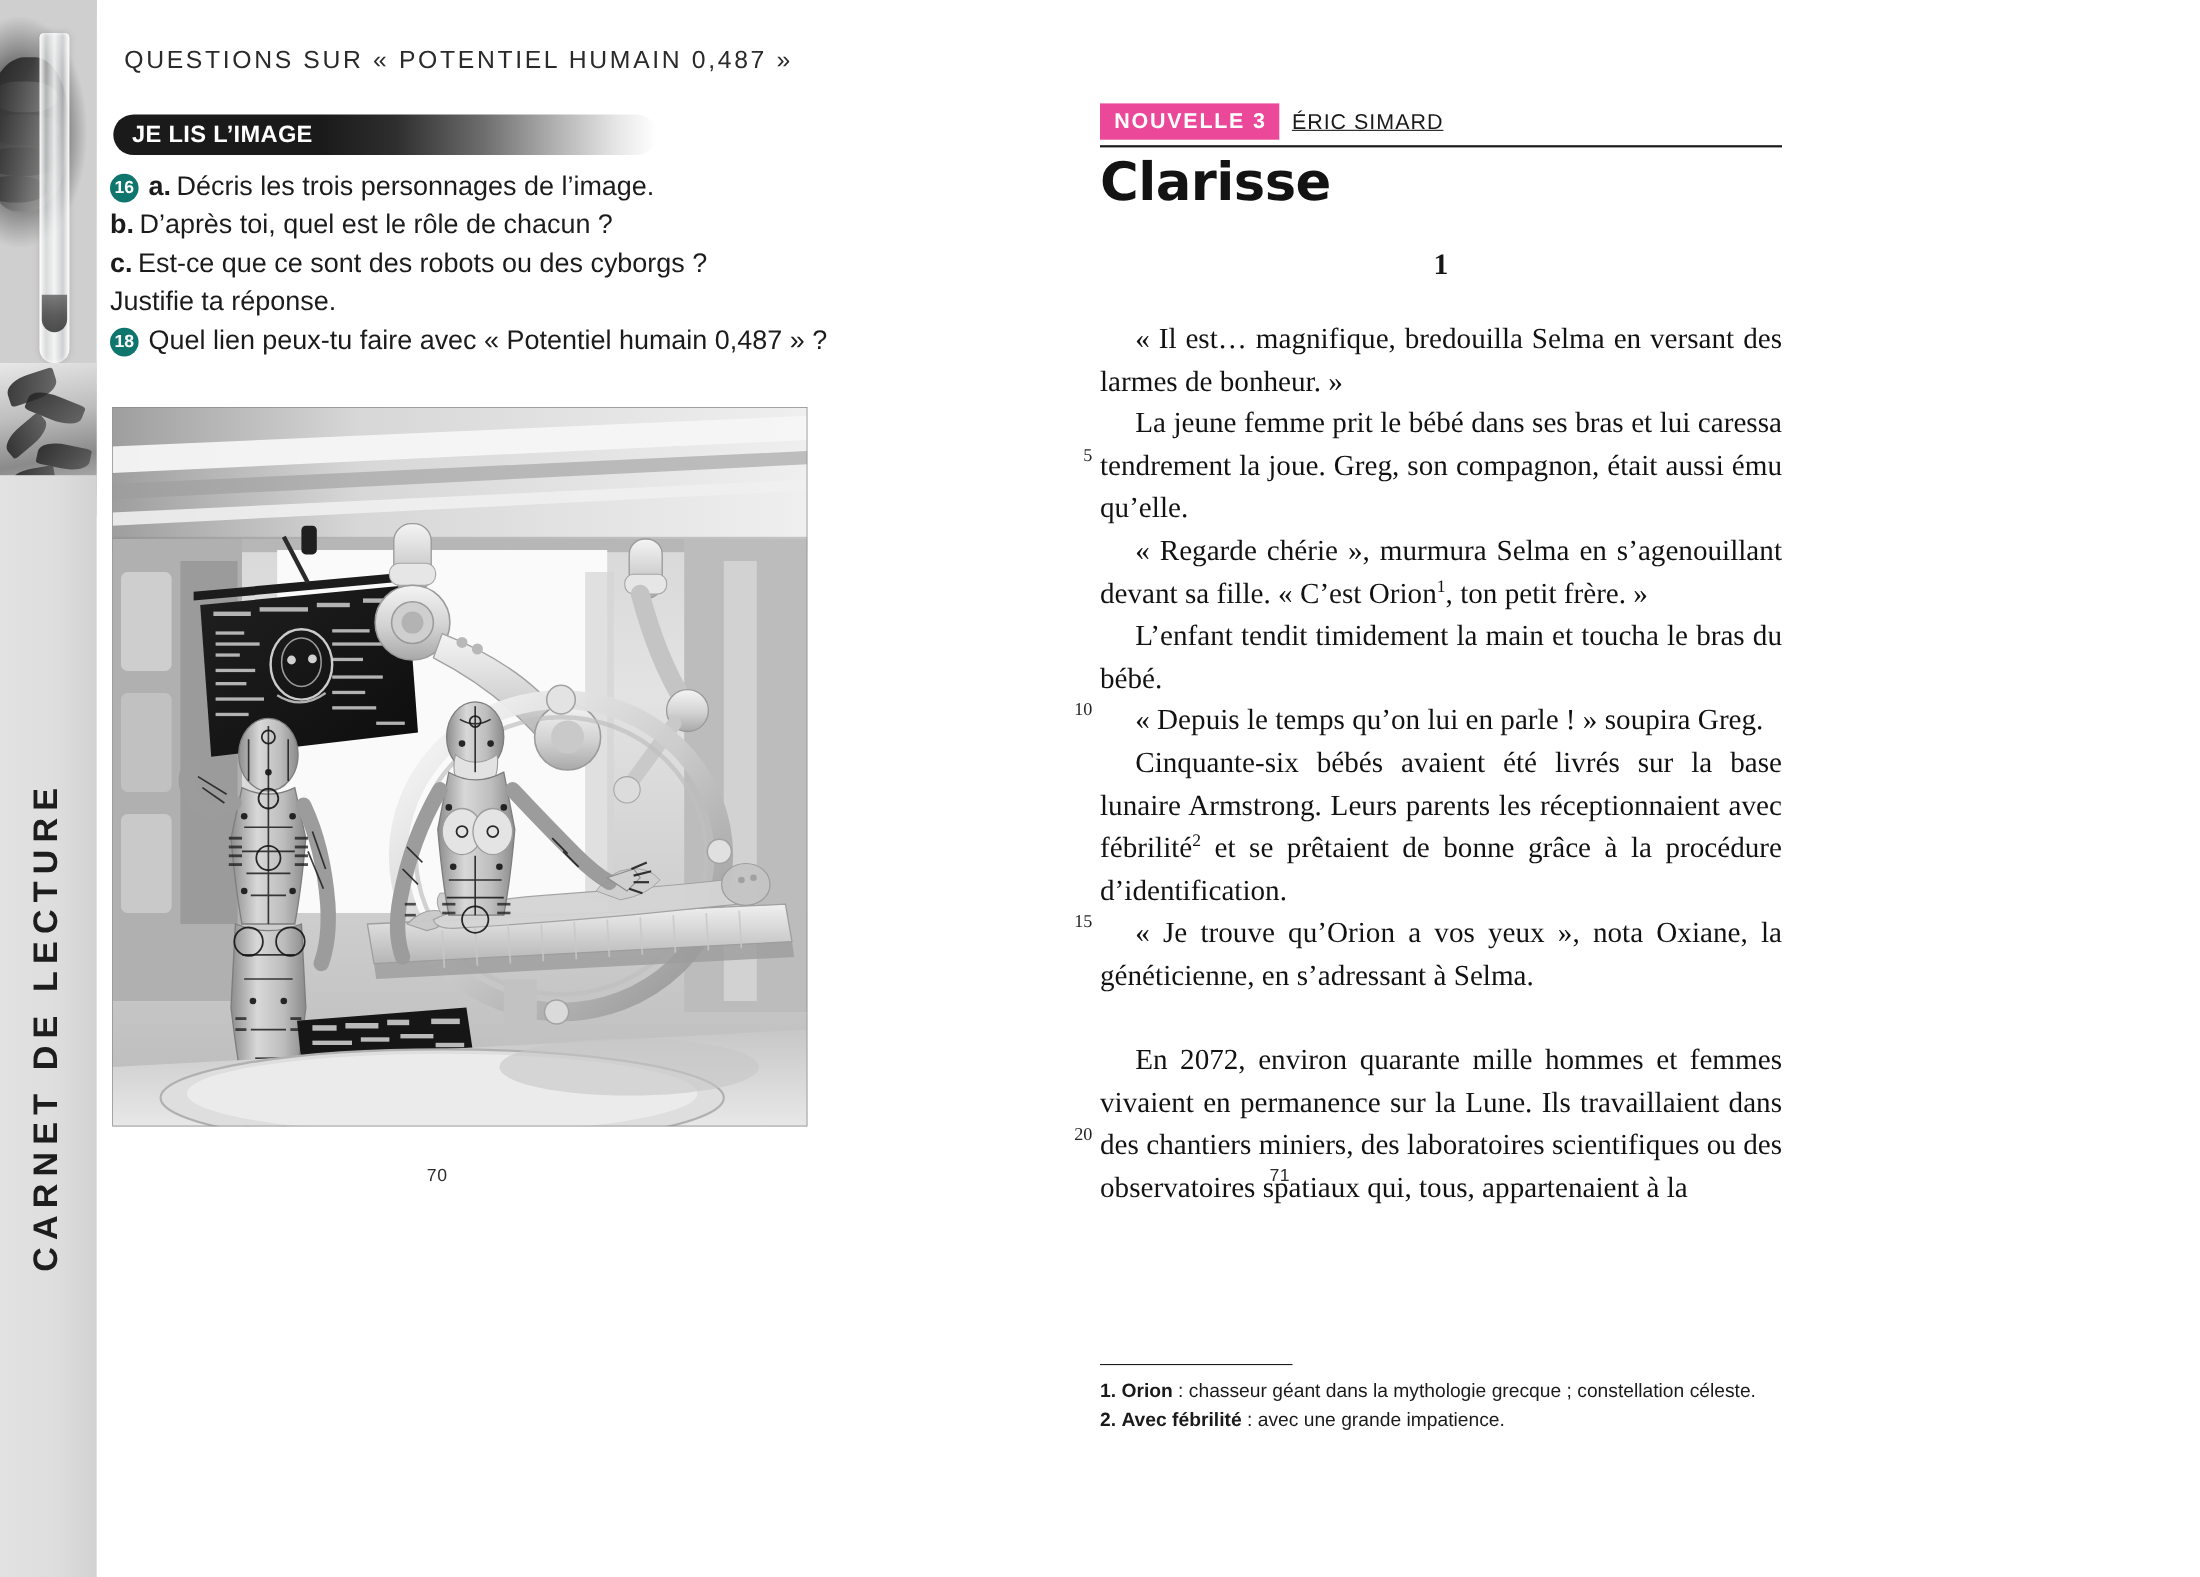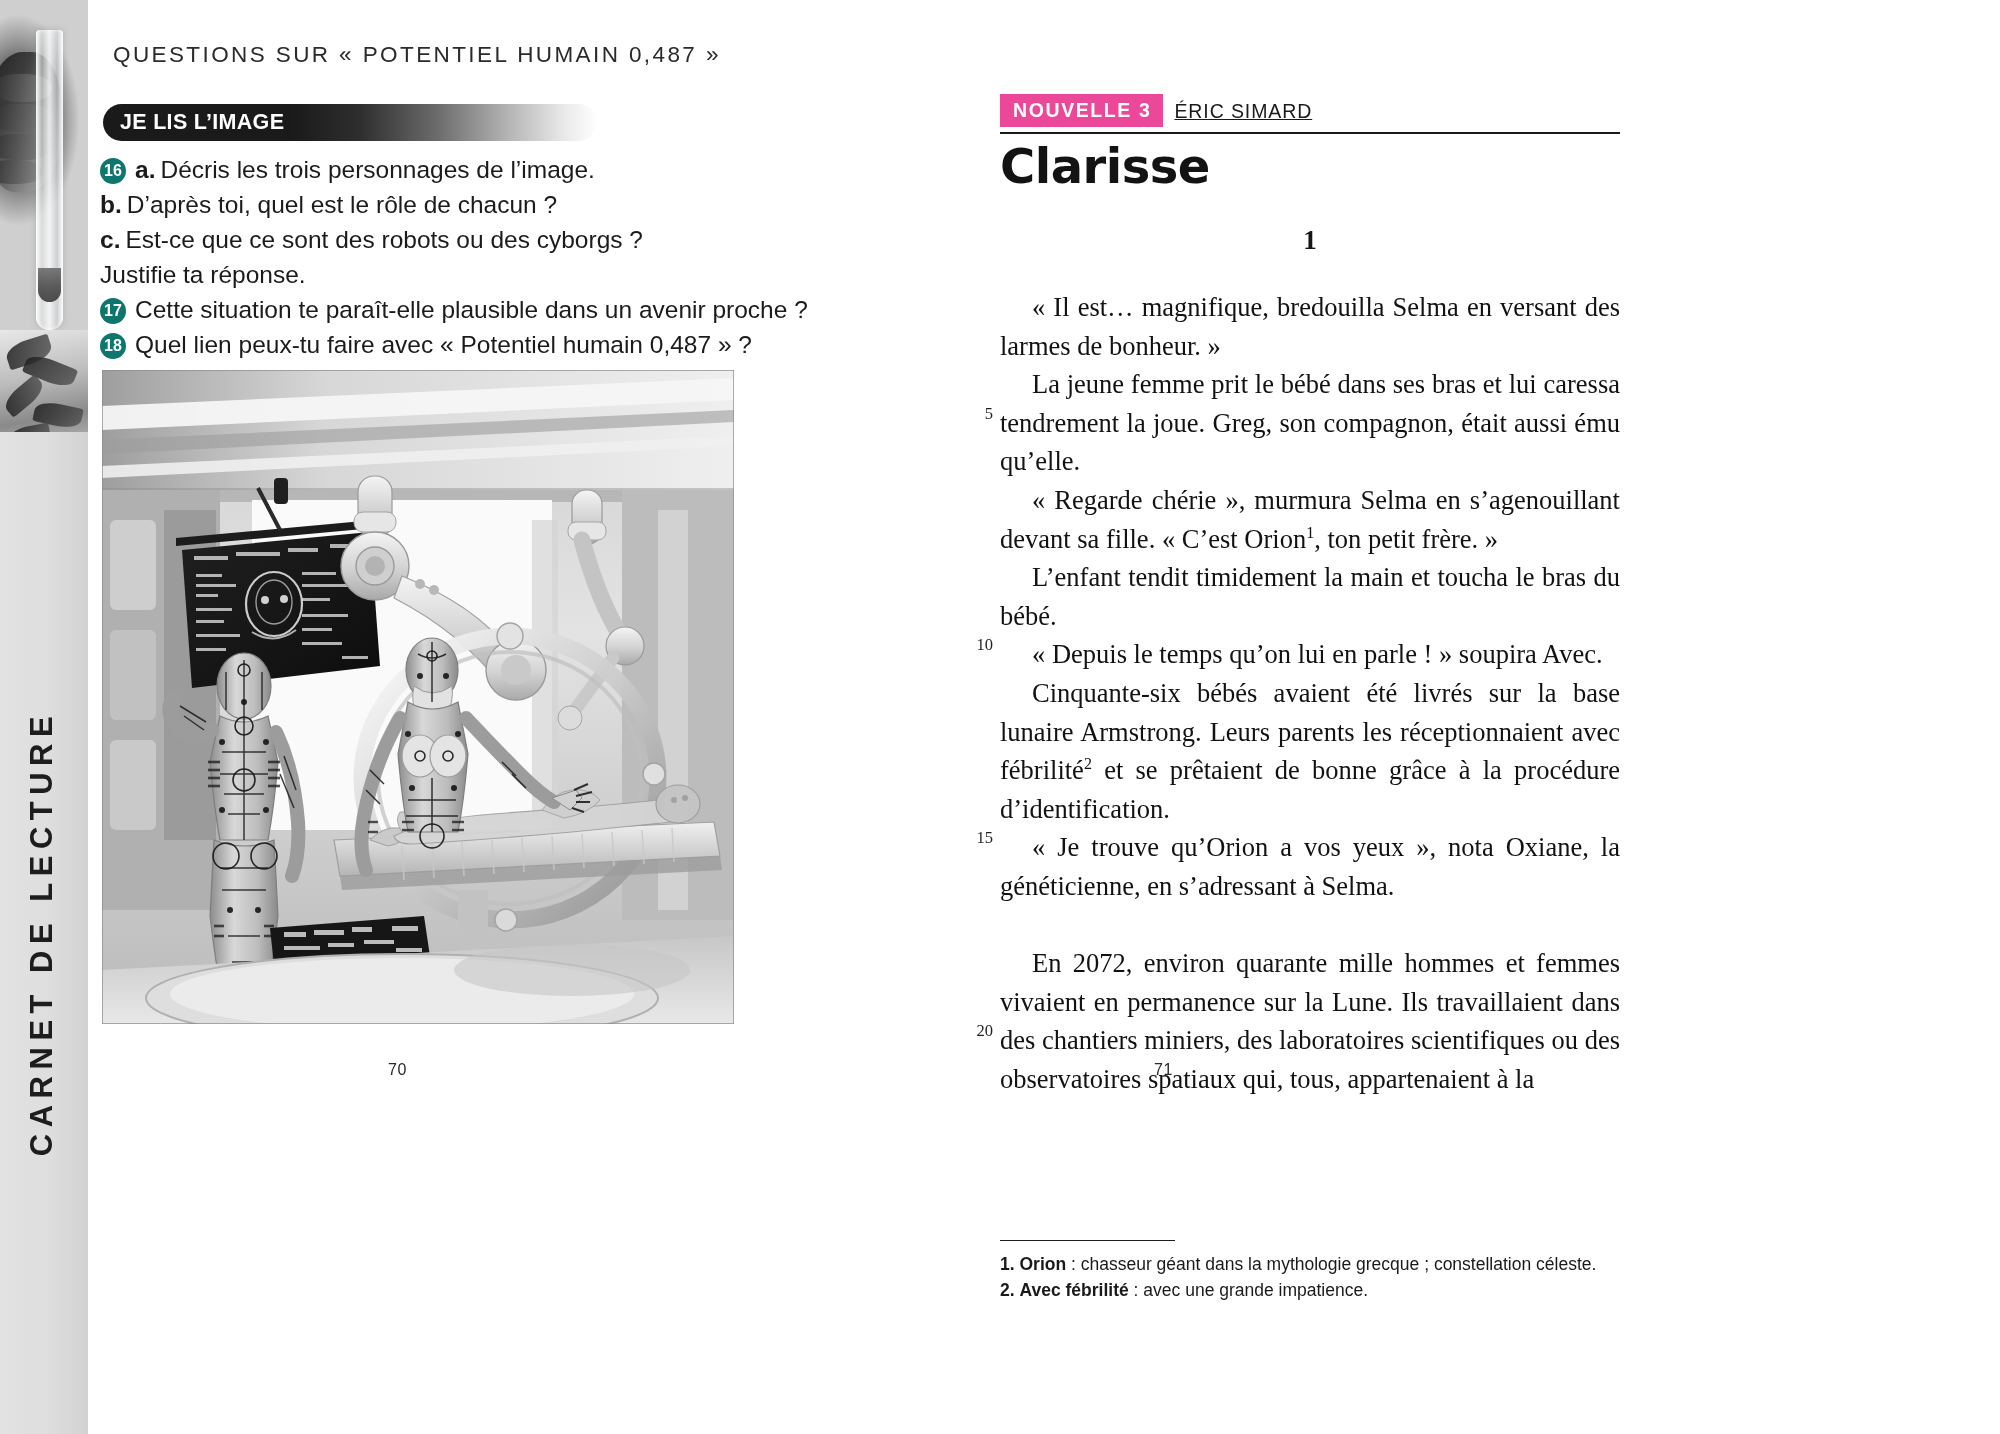--- a/index.html
+++ b/index.html
@@ -340,24 +340,20 @@
     <div class="q-line q-indent">
       <span class="q-sub">b.</span>
       <span>D’après toi, quel est le rôle de chacun ?</span>
     </div>
     <div class="q-line q-indent">
       <span class="q-sub">c.</span>
       <span>Est-ce que ce sont des robots ou des cyborgs ?</span>
     </div>
     <div class="q-line q-indent">
       <span>Justifie ta réponse.</span>
-    </div>
-    <div class="q-line">
-      <span class="q-num">17</span>
-      <span>Cette situation te paraît-elle plausible dans un avenir proche ?</span>
     </div>
     <div class="q-line">
       <span class="q-num">18</span>
       <span>Quel lien peux-tu faire avec « Potentiel humain 0,487 » ?</span>
     </div>
   </div>
 
   <div class="photo-frame">
     <svg class="photo-svg" viewBox="0 0 632 654">
       <defs>
@@ -669,21 +665,21 @@
     <div style="top:347.4px">10</div>
     <div style="top:540.4px">15</div>
     <div style="top:733.4px">20</div>
   </div>
 
   <div class="prose">
     <p>« Il est… magnifique, bredouilla Selma en versant des larmes de bonheur. »</p>
     <p>La jeune femme prit le bébé dans ses bras et lui caressa tendrement la joue. Greg, son compagnon, était aussi ému qu’elle.</p>
     <p>« Regarde chérie », murmura Selma en s’agenouillant devant sa fille. « C’est Orion<sup>1</sup>, ton petit frère. »</p>
     <p>L’enfant tendit timidement la main et toucha le bras du bébé.</p>
-    <p>« Depuis le temps qu’on lui en parle ! » soupira Avec.</p>
+    <p>« Depuis le temps qu’on lui en parle ! » soupira Greg.</p>
     <p>Cinquante-six bébés avaient été livrés sur la base lunaire Armstrong. Leurs parents les réceptionnaient avec fébrilité<sup>2</sup> et se prêtaient de bonne grâce à la procédure d’identification.</p>
     <p>« Je trouve qu’Orion a vos yeux », nota Oxiane, la généticienne, en s’adressant à Selma.</p>
     <p class="gap">En 2072, environ quarante mille hommes et femmes vivaient en permanence sur la Lune. Ils travaillaient dans des chantiers miniers, des laboratoires scientifiques ou des observatoires spatiaux qui, tous, appartenaient à la</p>
   </div>
 
   <div class="footnotes">
     <div class="footnote-rule"></div>
     <div class="footnote">
       <b>1.</b>
       <b>Orion</b><span> : chasseur géant dans la mythologie grecque ; constellation céleste.</span>

